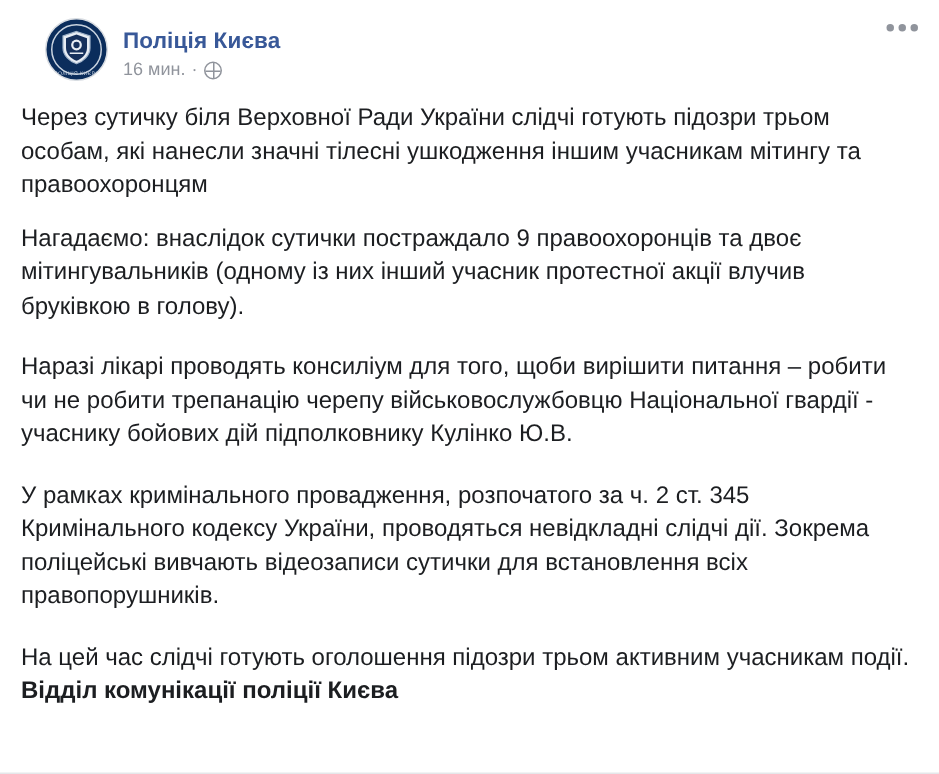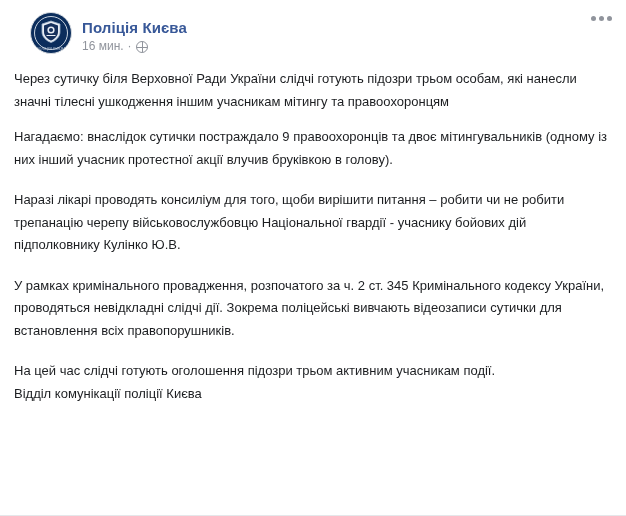--- a/index.html
+++ b/index.html
@@ -129,33 +129,34 @@
   }
   .menu-dots span {
     display: block;
     width: 5px;
     height: 5px;
     border-radius: 50%;
     background: #90949c;
   }
   .post-body {
     padding: 10px 14px 0 14px;
-    font-size: 13px;
+    font-size: 16px;
     line-height: 22.5px;
     color: #1c1e21;
   }
   .para {
     margin: 0 0 13px 0;
   }
   .para.tight {
     margin-bottom: 0;
     margin-top: 18px;
   }
   .para.last {
     margin-bottom: 0;
+    font-weight: bold;
   }
   .bottom-rule {
     position: absolute;
     left: 0;
     right: 0;
     bottom: 0;
     height: 1px;
     background: #e5e7ea;
   }
 </style>

